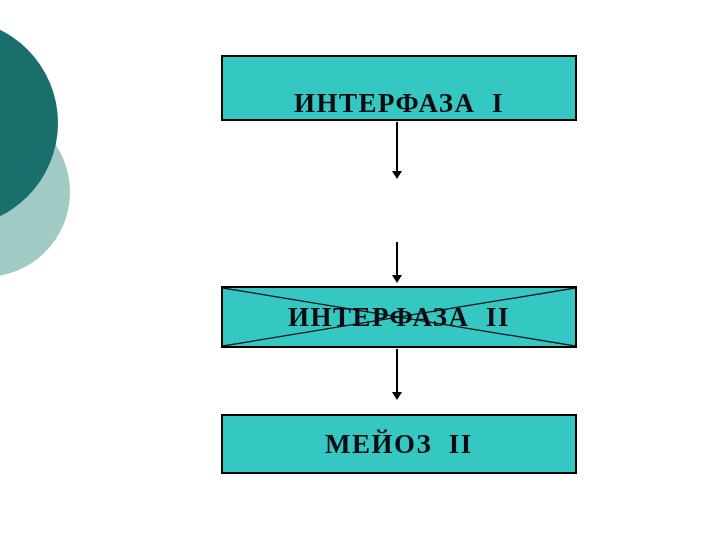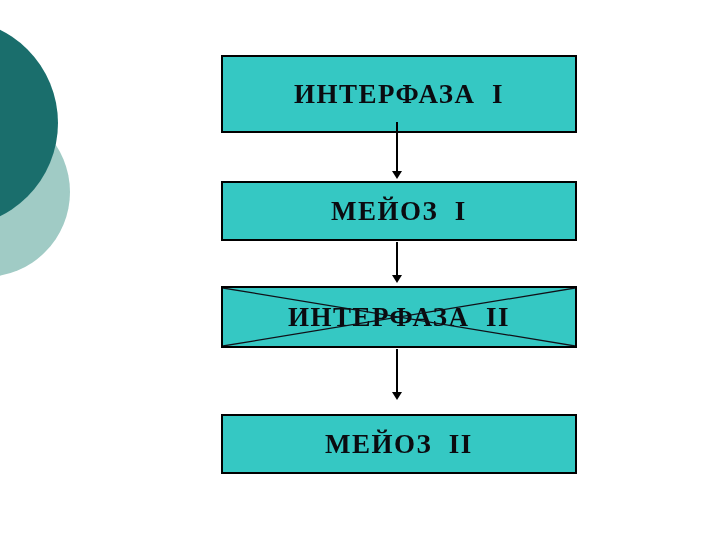--- a/index.html
+++ b/index.html
@@ -45,21 +45,21 @@
     justify-content: center;
   }
   .node .label {
     font-weight: bold;
     font-size: 27px;
     letter-spacing: 1.5px;
     color: #0b0b10;
     white-space: pre;
     text-align: center;
   }
-  .node.n1 { top: 55px;  height: 78px; }
+  .node.n1 { top: 55px;  height: 66px; align-items: flex-end; }
   .node.n2 { top: 181px; height: 60px; }
   .node.n3 { top: 286px; height: 62px; }
   .node.n4 { top: 408px; height: 60px; margin-top: 6px; }
   .cross-svg {
     position: absolute;
     left: 0;
     top: 0;
     width: 100%;
     height: 100%;
     pointer-events: none;
@@ -98,23 +98,20 @@
 
   <div class="node n1">
     <span class="label">ИНТЕРФАЗА  I</span>
   </div>
 
   <div class="arrow a1">
     <div class="shaft"></div>
     <div class="head"></div>
   </div>
 
-  <div class="node n2">
-    <span class="label">МЕЙОЗ  I</span>
-  </div>
 
   <div class="arrow a2">
     <div class="shaft"></div>
     <div class="head"></div>
   </div>
 
   <div class="node n3">
     <span class="label">ИНТЕРФАЗА  II</span>
     <svg class="cross-svg" viewBox="0 0 356 62" preserveAspectRatio="none">
       <line x1="0" y1="0" x2="356" y2="62" stroke="#101018" stroke-width="1.3" vector-effect="non-scaling-stroke"></line>

